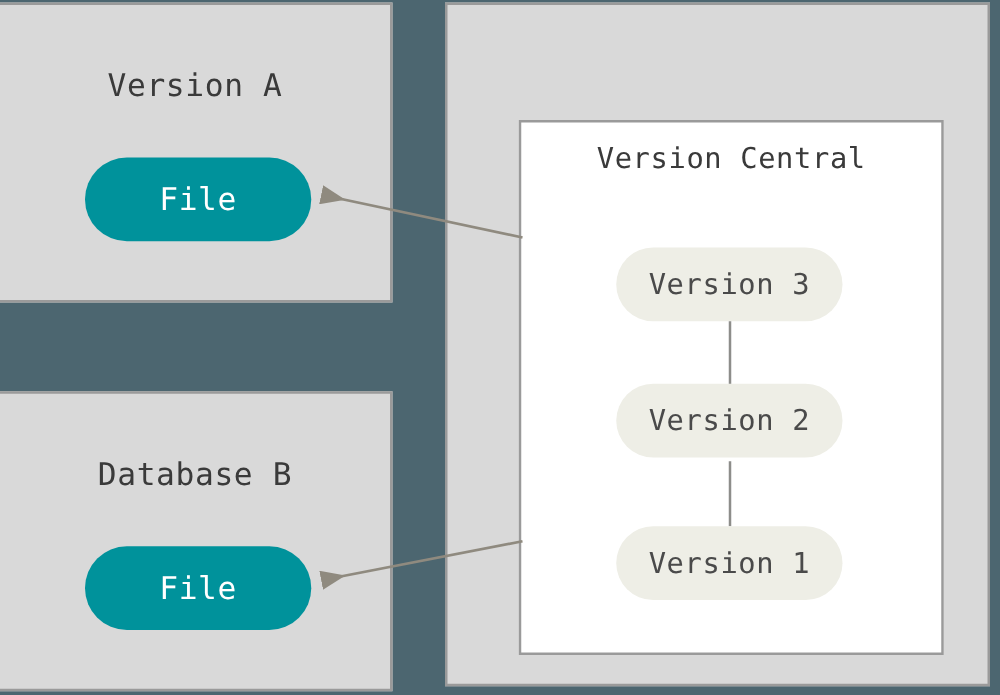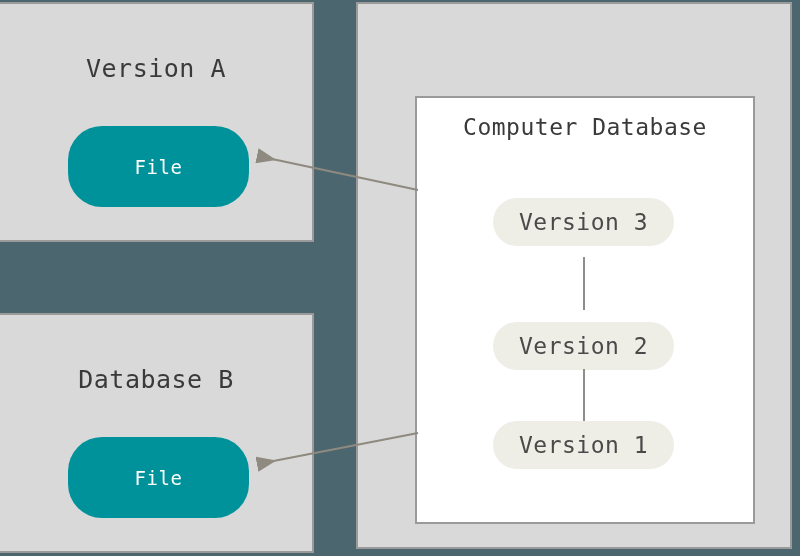--- a/index.html
+++ b/index.html
@@ -55,28 +55,28 @@
     font-size: 25px;
     letter-spacing: 0.5px;
   }
 
   
   .file-pill {
     position: absolute;
     left: 68px;
     top: 122px;
     width: 181px;
-    height: 81px;
+    height: 67px;
     background: #00929b;
     border-radius: 34px;
     display: flex;
     align-items: center;
     justify-content: center;
     color: #ffffff;
-    font-size: 19px;
+    font-size: 25px;
     letter-spacing: 0.5px;
   }
 
   
   #server-panel {
     left: 356px;
     top: 2px;
     width: 436px;
     height: 547px;
   }
@@ -107,33 +107,33 @@
     font-size: 23px;
     letter-spacing: 0.5px;
     white-space: pre;
   }
 
   
   .version-pill {
     position: absolute;
     left: 76px;
     width: 181px;
-    height: 48px;
+    height: 59px;
     background: #eeeee6;
     border-radius: 30px;
     display: flex;
     align-items: center;
     justify-content: center;
     color: #4a4a4a;
     font-size: 23px;
     letter-spacing: 0.5px;
     white-space: pre;
   }
   #version-pill-0 { top: 100px; }
-  #version-pill-1 { top: 224px; }
+  #version-pill-1 { top: 209px; }
   #version-pill-2 { top: 323px; }
 
   .version-connector {
     position: absolute;
     left: 166px;
     width: 2px;
     background: #8d8d8a;
   }
   #version-connector-0 { top: 159px; height: 53px; }
   #version-connector-1 { top: 271px; height: 52px; }
@@ -163,21 +163,21 @@
   <div class="panel" id="computer-b-panel">
     <div class="panel-title computer-title">Database B</div>
     <div class="file-pill">
       <span>File</span>
     </div>
   </div>
 
   <div class="panel" id="server-panel">
 
     <div id="version-database-box">
-      <div id="version-database-title">Computer Database</div>
+      <div id="version-database-title">Version Central</div>
 
       <div class="version-pill" id="version-pill-0">
         <span>Version 3</span>
       </div>
 
       <div class="version-connector" id="version-connector-0"></div>
 
       <div class="version-pill" id="version-pill-1">
         <span>Version 2</span>
       </div>

